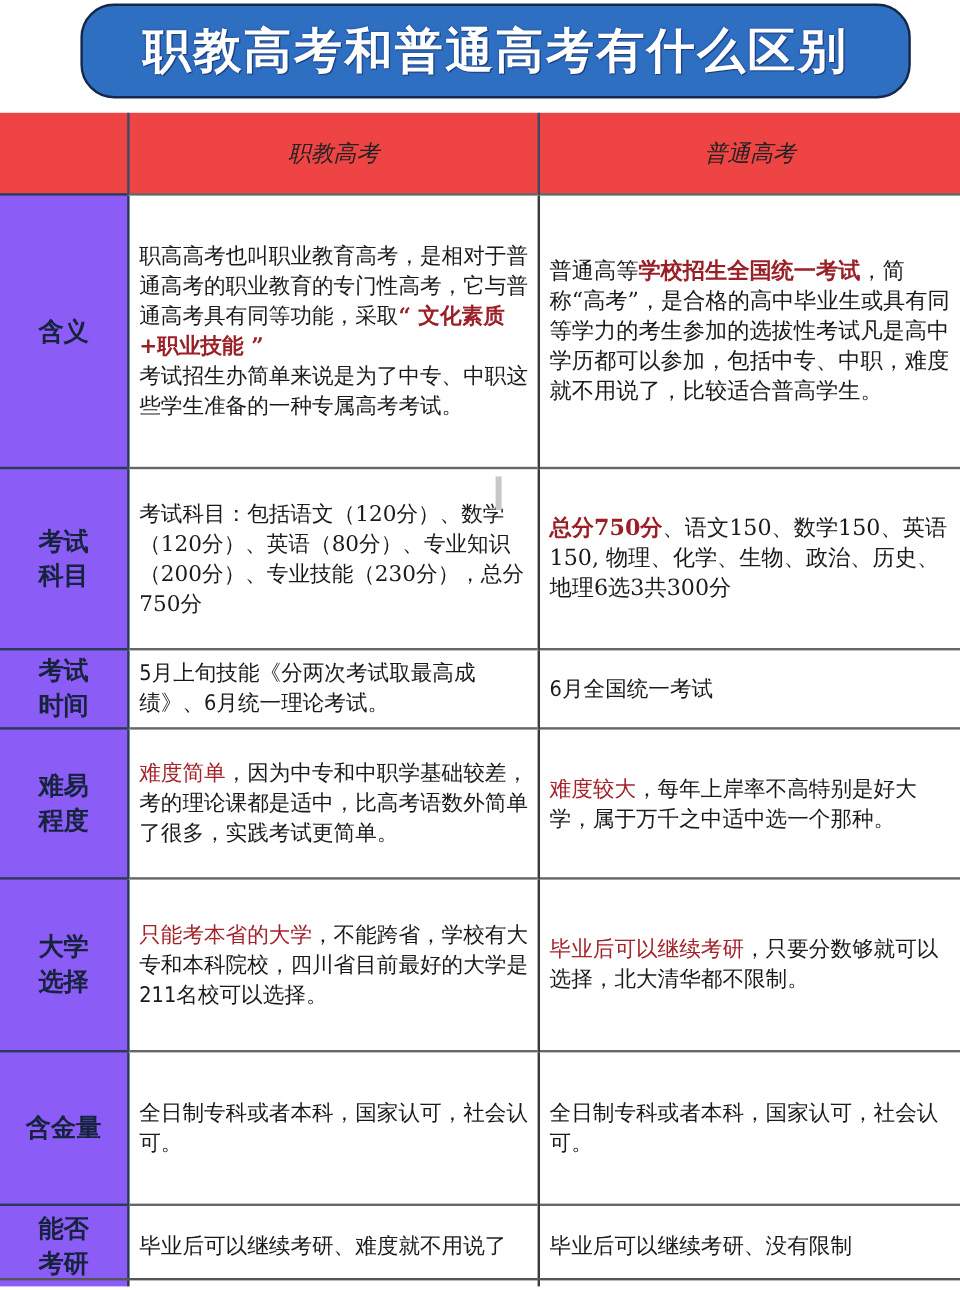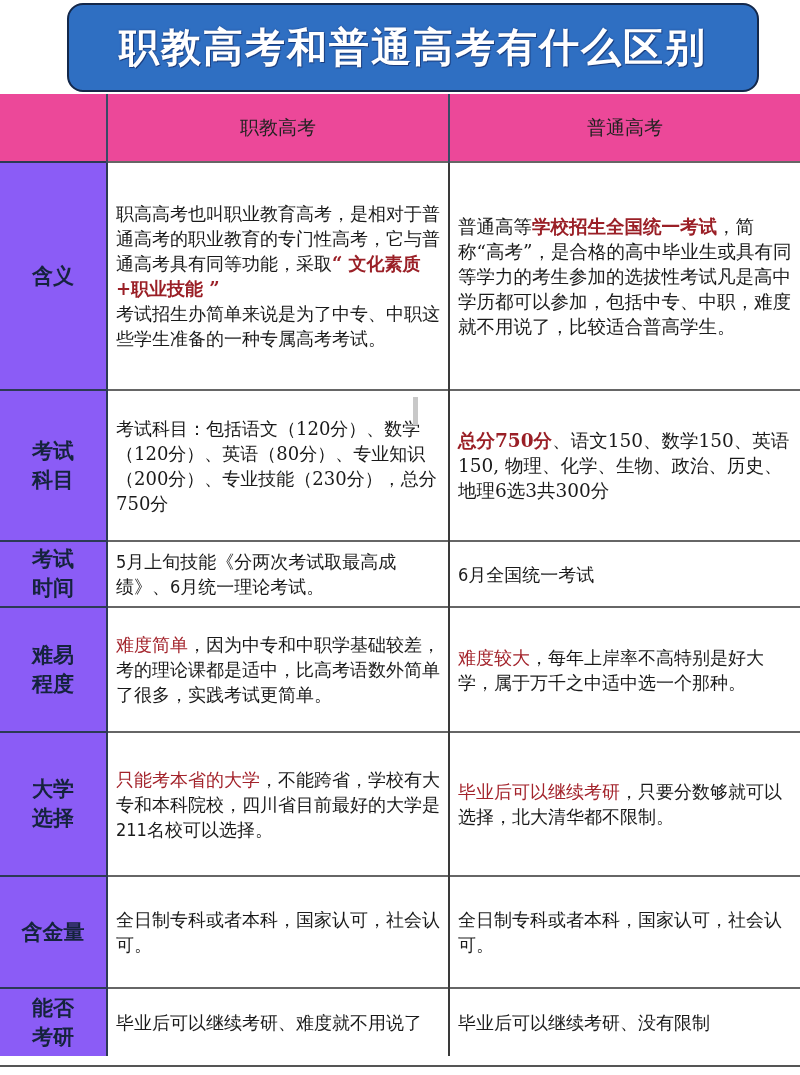--- a/index.html
+++ b/index.html
@@ -1,40 +1,40 @@
 <!DOCTYPE html>
 <html><head>
 <meta charset="utf-8">
 <style>
   * { box-sizing: border-box; margin: 0; padding: 0; }
   html, body { width: 800px; height: 1075px; background: #ffffff; overflow: hidden; }
   body { position: relative; font-family: "DejaVu Serif", "Liberation Serif", serif; color: #1a1a1a; }
 
   .title-banner {
-    position: absolute; left: 67px; top: 3px; width: 692px; height: 89px;
-    background: #2f6fc2; border: 2px solid #14284a; border-radius: 16px;
+    position: absolute; left: 67px; top: 3px; width: 692px; height: 79px;
+    background: #2f6fc2; border: 2px solid #14284a; border-radius: 28px;
     display: flex; align-items: center; justify-content: center;
   }
   .title-text {
     font-family: "DejaVu Sans", "Liberation Sans", sans-serif;
     font-weight: bold; font-size: 40px; color: #ffffff; letter-spacing: 2px;
     text-shadow: 0 0 2px #1b3f80, 1px 1px 0 #1b3f80;
   }
 
   .table {
     position: absolute; left: 0; top: 94px; width: 800px;
     border-collapse: collapse; table-layout: fixed;
   }
   .table td { vertical-align: middle; }
   .col-label { width: 107px; }
   .col-a { width: 342px; }
   .col-b { width: 351px; }
 
-  .hdr td { background: #ec4899; height: 68px; text-align: center;
-    font-family: "DejaVu Sans", "Liberation Sans", sans-serif; font-size: 19px; color: #222; }
+  .hdr td { background: #ef4444; height: 68px; text-align: center;
+    font-family: "DejaVu Sans", "Liberation Sans", sans-serif; font-size: 19px; color: #222; font-style: italic; }
   .hdr td + td { border-left: 2px solid #3a4a66; }
 
   .row td { border-top: 2px solid #666; }
   .row td.lbl {
     background: #8b5cf6; text-align: center; border-right: 2px solid #2c3a55;
     font-family: "DejaVu Sans", "Liberation Sans", sans-serif; font-weight: bold;
     font-size: 21px; line-height: 29px; color: #15233d; border-top: 2px solid #2c3a55;
   }
   .row td.c { padding: 0 6px 0 8px; font-size: 18px; line-height: 25px; background: #fff; }
   .row td.c + td.c { border-left: 2px solid #3a3a3a; }
@@ -121,21 +121,21 @@
       <span>选择</span>
     </td>
     <td class="c sans">
       <span class="red-n">只能考本省的大学</span><span>，不能跨省，学校有大专和本科院校，四川省目前最好的大学是211名校可以选择。</span>
     </td>
     <td class="c sans">
       <span class="red-n">毕业后可以继续考研</span><span>，只要分数够就可以选择，北大清华都不限制。</span>
     </td>
   </tr>
 
-  <tr class="row" style="height:112px;">
+  <tr class="row" style="height:128px;">
     <td class="lbl">含金量</td>
     <td class="c sans">
       <span>全日制专科或者本科，国家认可，社会认可。</span>
     </td>
     <td class="c sans">
       <span>全日制专科或者本科，国家认可，社会认可。</span>
     </td>
   </tr>
 
   <tr class="row" style="height:68px;">

